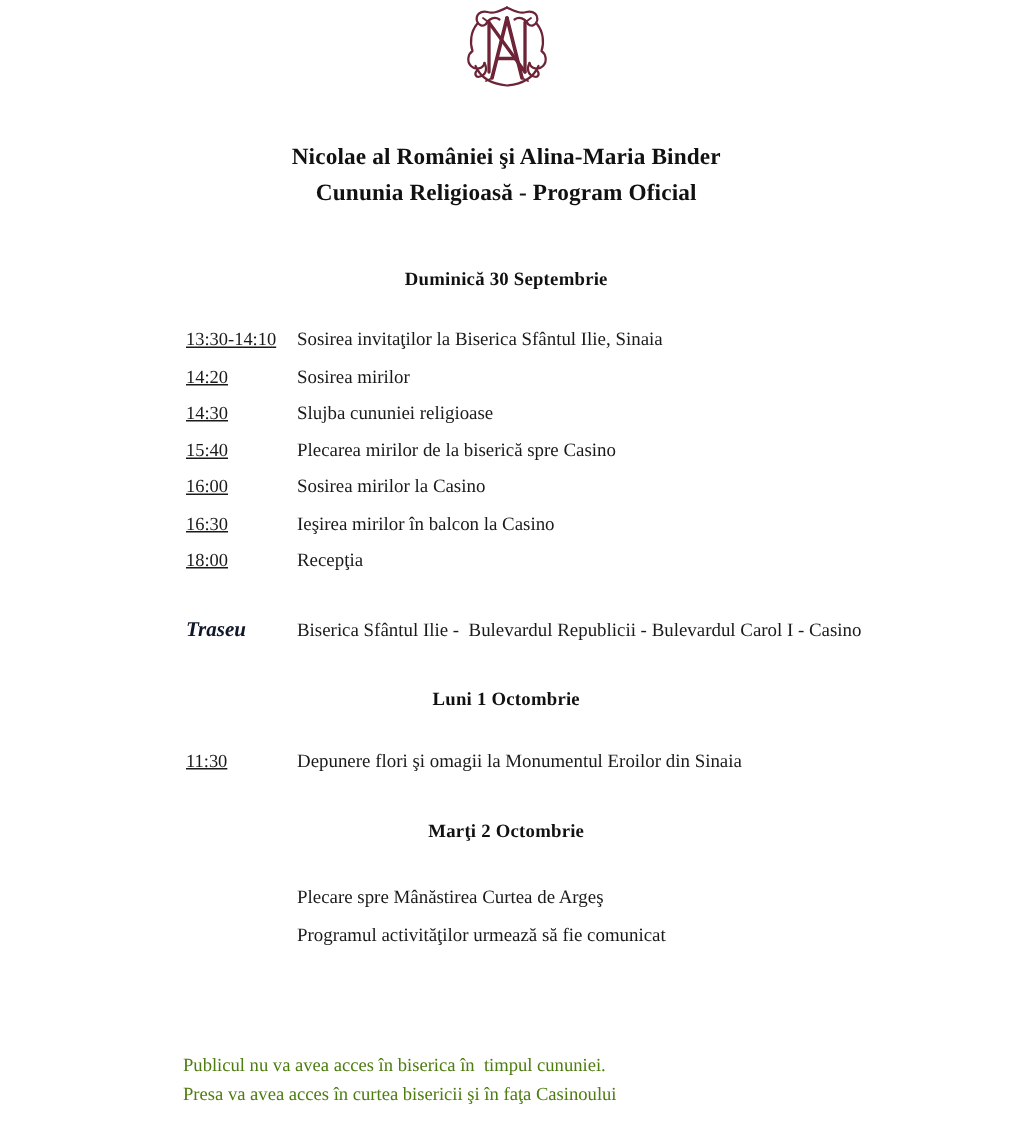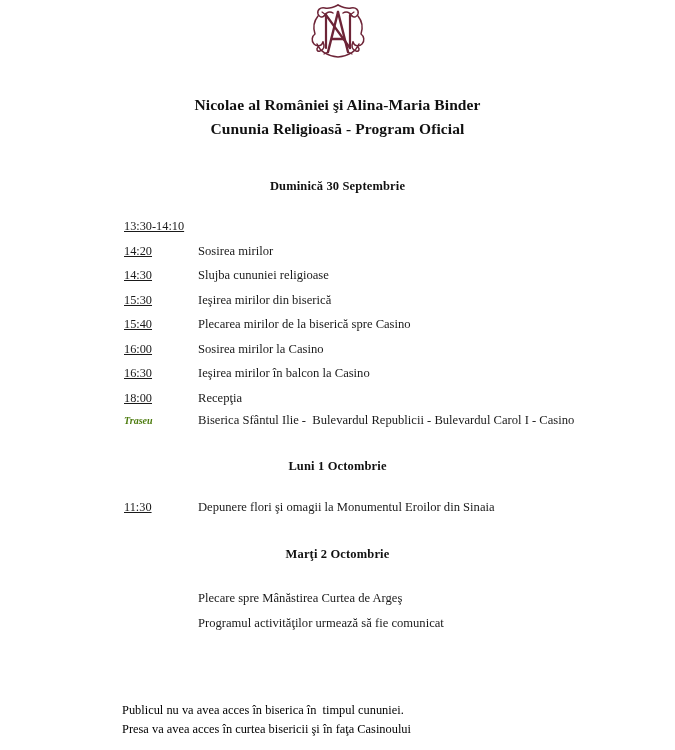--- a/index.html
+++ b/index.html
@@ -102,42 +102,42 @@
     position: absolute;
     top: 413px;
     left: 124px;
     display: flex;
     align-items: baseline;
     width: 540px;
   }
   .route-row .route-label {
     width: 74px;
     flex: 0 0 74px;
-    font-size: 10px;
+    font-size: 14px;
     font-weight: bold;
     font-style: italic;
-    color: #4d7c0f;
+    color: #0f172a;
   }
   .route-row .route-value {
     font-size: 12.6px;
     color: #1a1a1a;
     white-space: pre;
   }
 
   
   .footer {
     position: absolute;
     top: 701px;
     left: 122px;
     width: 520px;
   }
   .footer-line {
     font-size: 12.4px;
     line-height: 18.5px;
-    color: #000000;
+    color: #4d7c0f;
     white-space: pre;
   }
 </style>
 </head>
 <body>
 
 <div class="page">
 
   <div class="monogram-wrap">
     <span class="monogram">
@@ -180,32 +180,29 @@
   <div class="title-block">
     <div class="title-line">Nicolae al României şi Alina-Maria Binder</div>
     <div class="title-line">Cununia Religioasă - Program Oficial</div>
   </div>
 
   <div class="day-heading" id="day-1-heading">Duminică 30 Septembrie</div>
 
   <div class="schedule" id="day-1-schedule">
     <div class="row">
       <span class="time">13:30-14:10</span>
+      <span class="desc">Sosirea invitaţilor la Biserica Sfântul Ilie, Sinaia</span>
     </div>
     <div class="row">
       <span class="time">14:20</span>
       <span class="desc">Sosirea mirilor</span>
     </div>
     <div class="row">
       <span class="time">14:30</span>
       <span class="desc">Slujba cununiei religioase</span>
-    </div>
-    <div class="row">
-      <span class="time">15:30</span>
-      <span class="desc">Ieşirea mirilor din biserică</span>
     </div>
     <div class="row">
       <span class="time">15:40</span>
       <span class="desc">Plecarea mirilor de la biserică spre Casino</span>
     </div>
     <div class="row">
       <span class="time">16:00</span>
       <span class="desc">Sosirea mirilor la Casino</span>
     </div>
     <div class="row">

